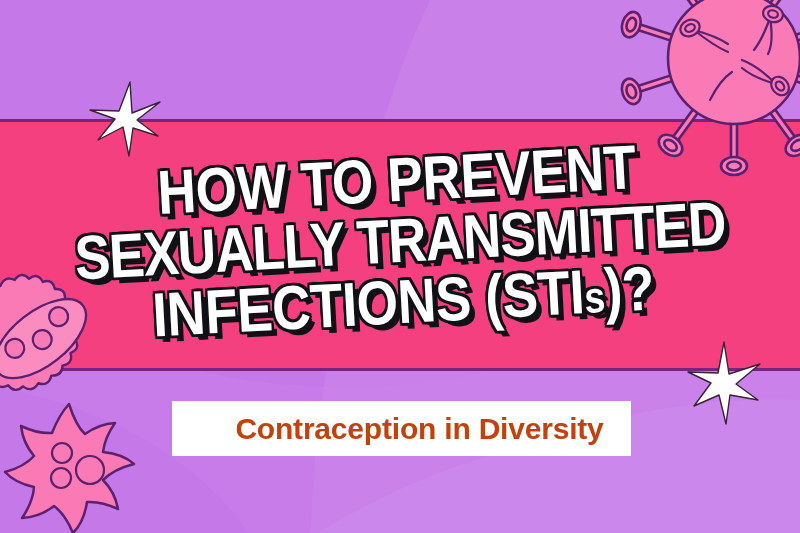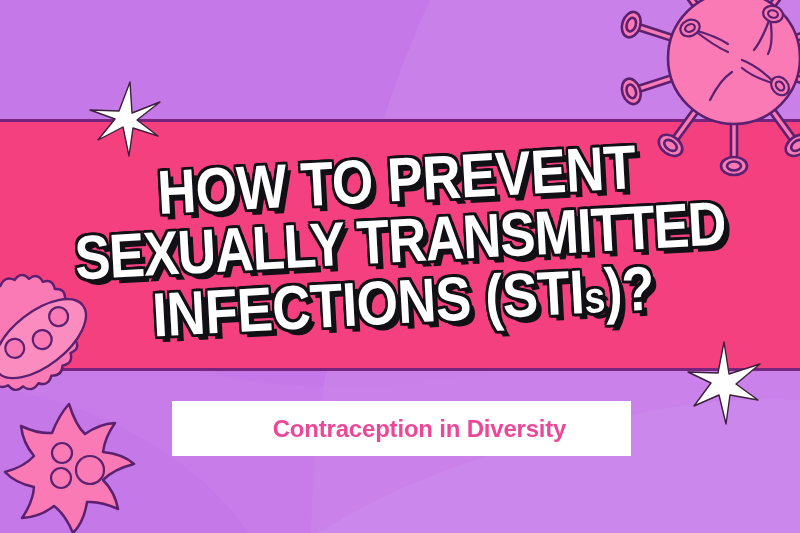--- a/index.html
+++ b/index.html
@@ -120,22 +120,22 @@
     left:172px; top:401px;
     width:459px; height:55px;
     background:#ffffff;
     display:flex;
     align-items:center;
     justify-content:center;
   }
   .subtitle-text{
     font-family:"Liberation Sans", sans-serif;
     font-weight:bold;
-    font-size:24px;
-    color:#ec4899;
+    font-size:30px;
+    color:#c2410c;
     letter-spacing:-0.2px;
     white-space:nowrap;
     margin-left:36px;
   }
 </style>
 </head>
 <body>
 
 <div id="canvas">
 

